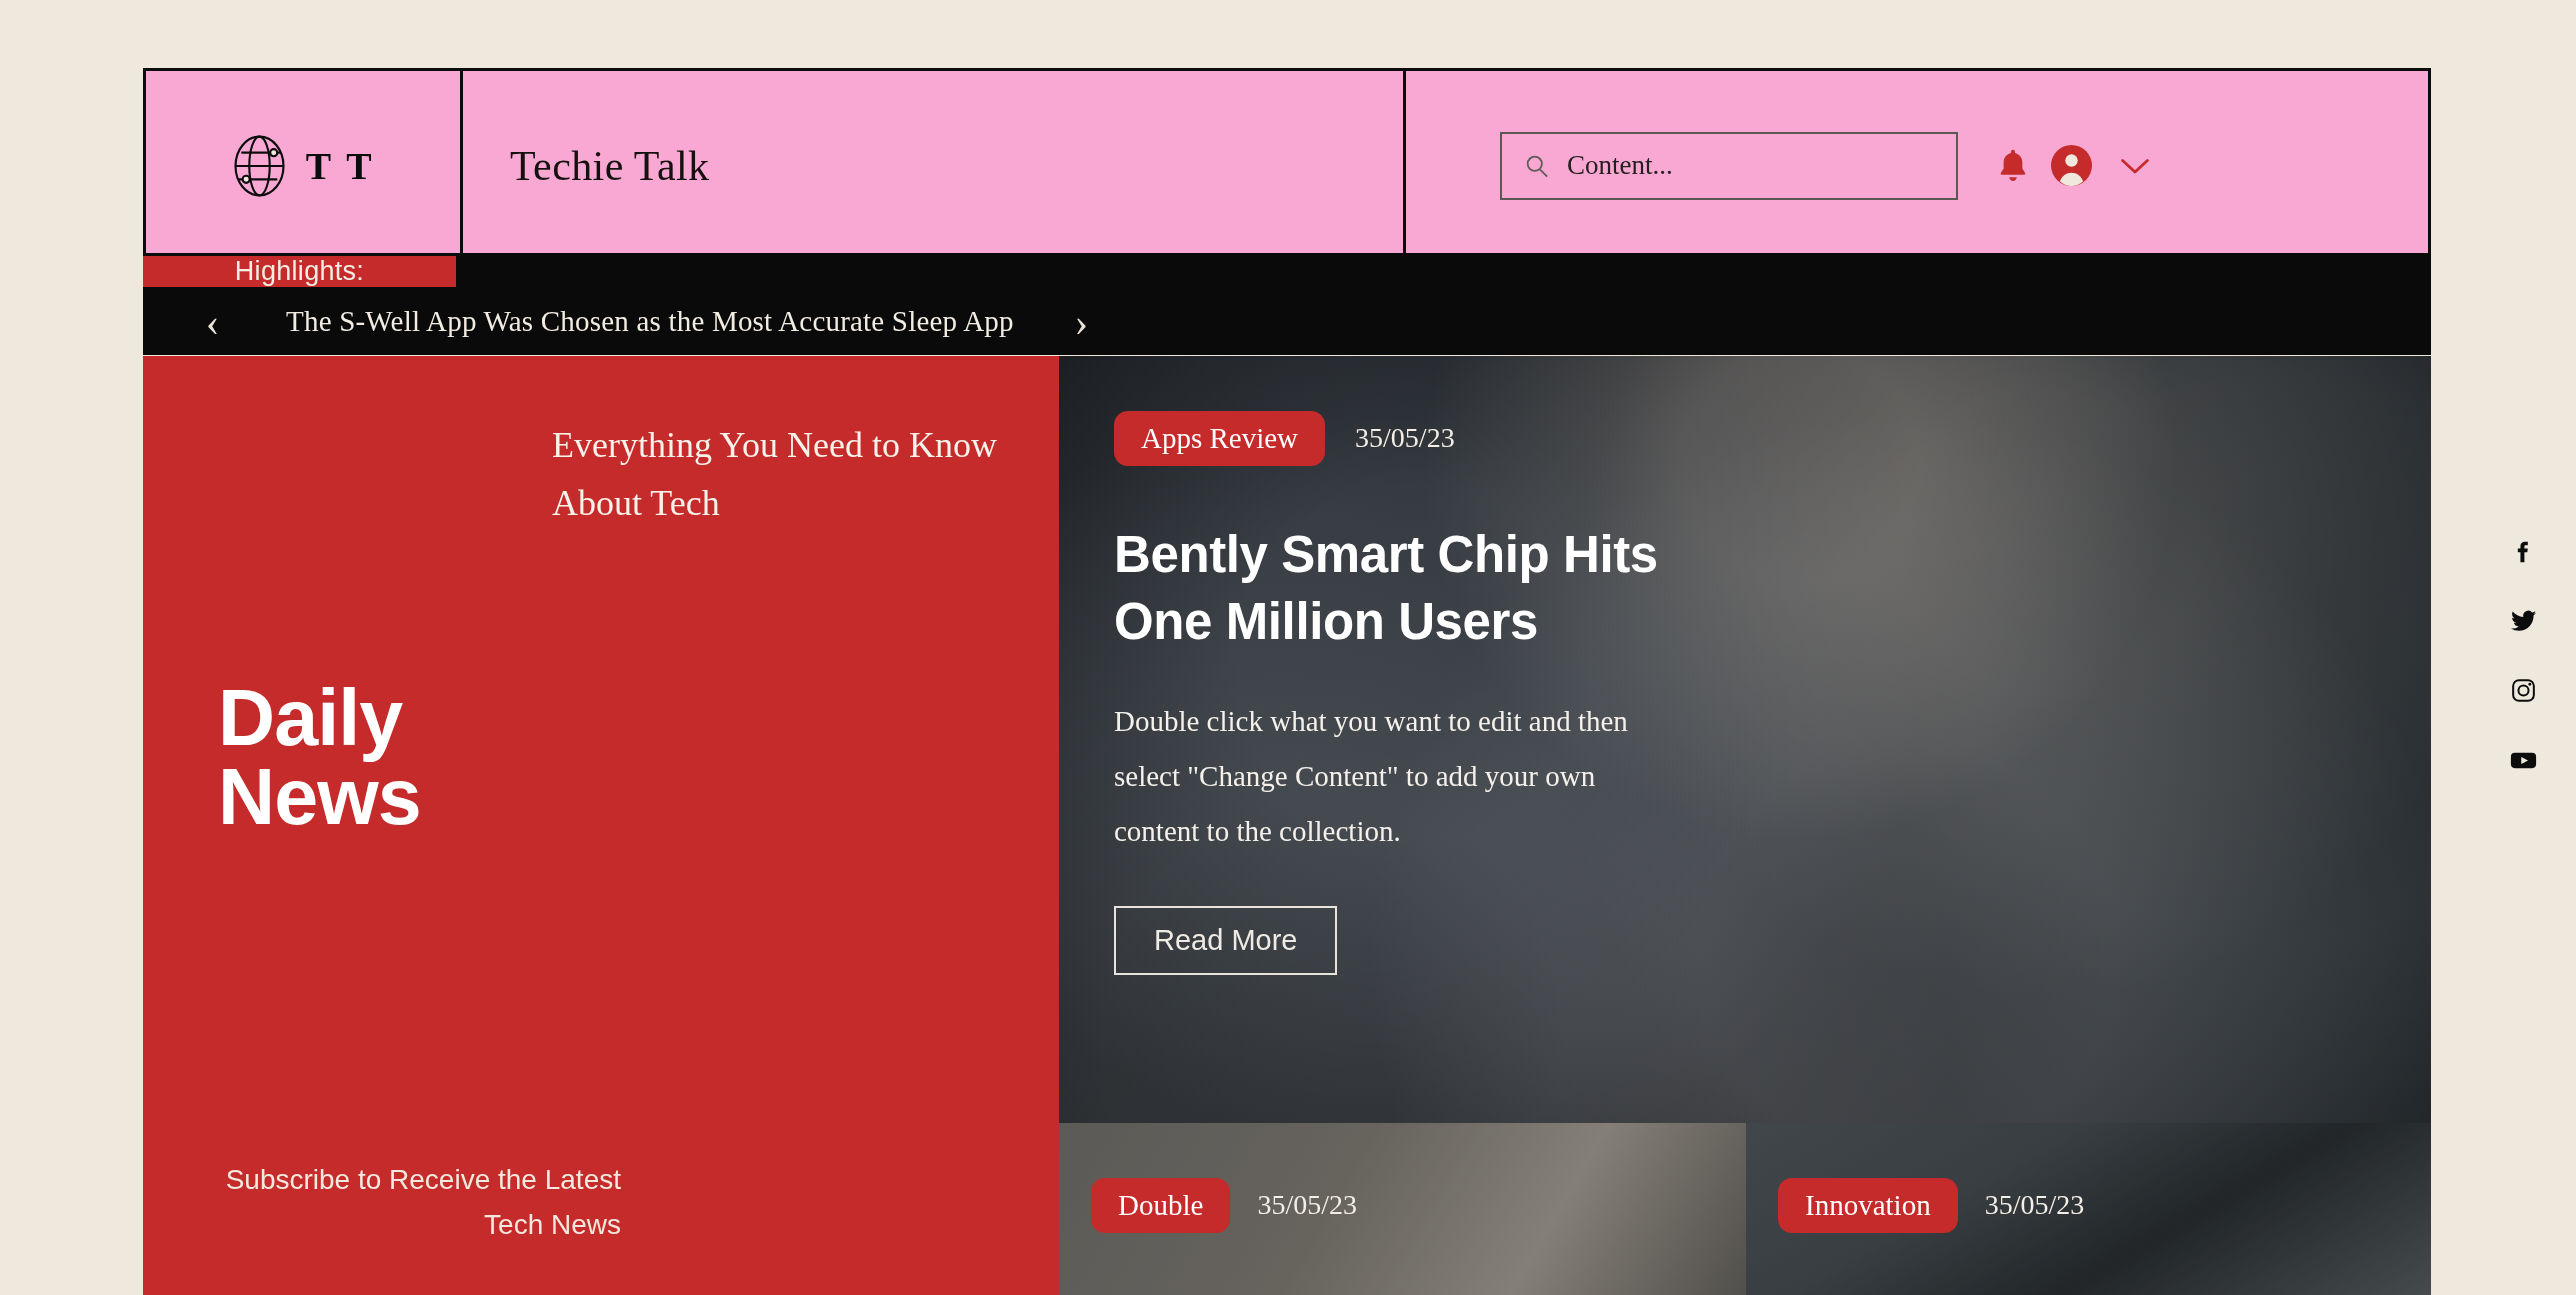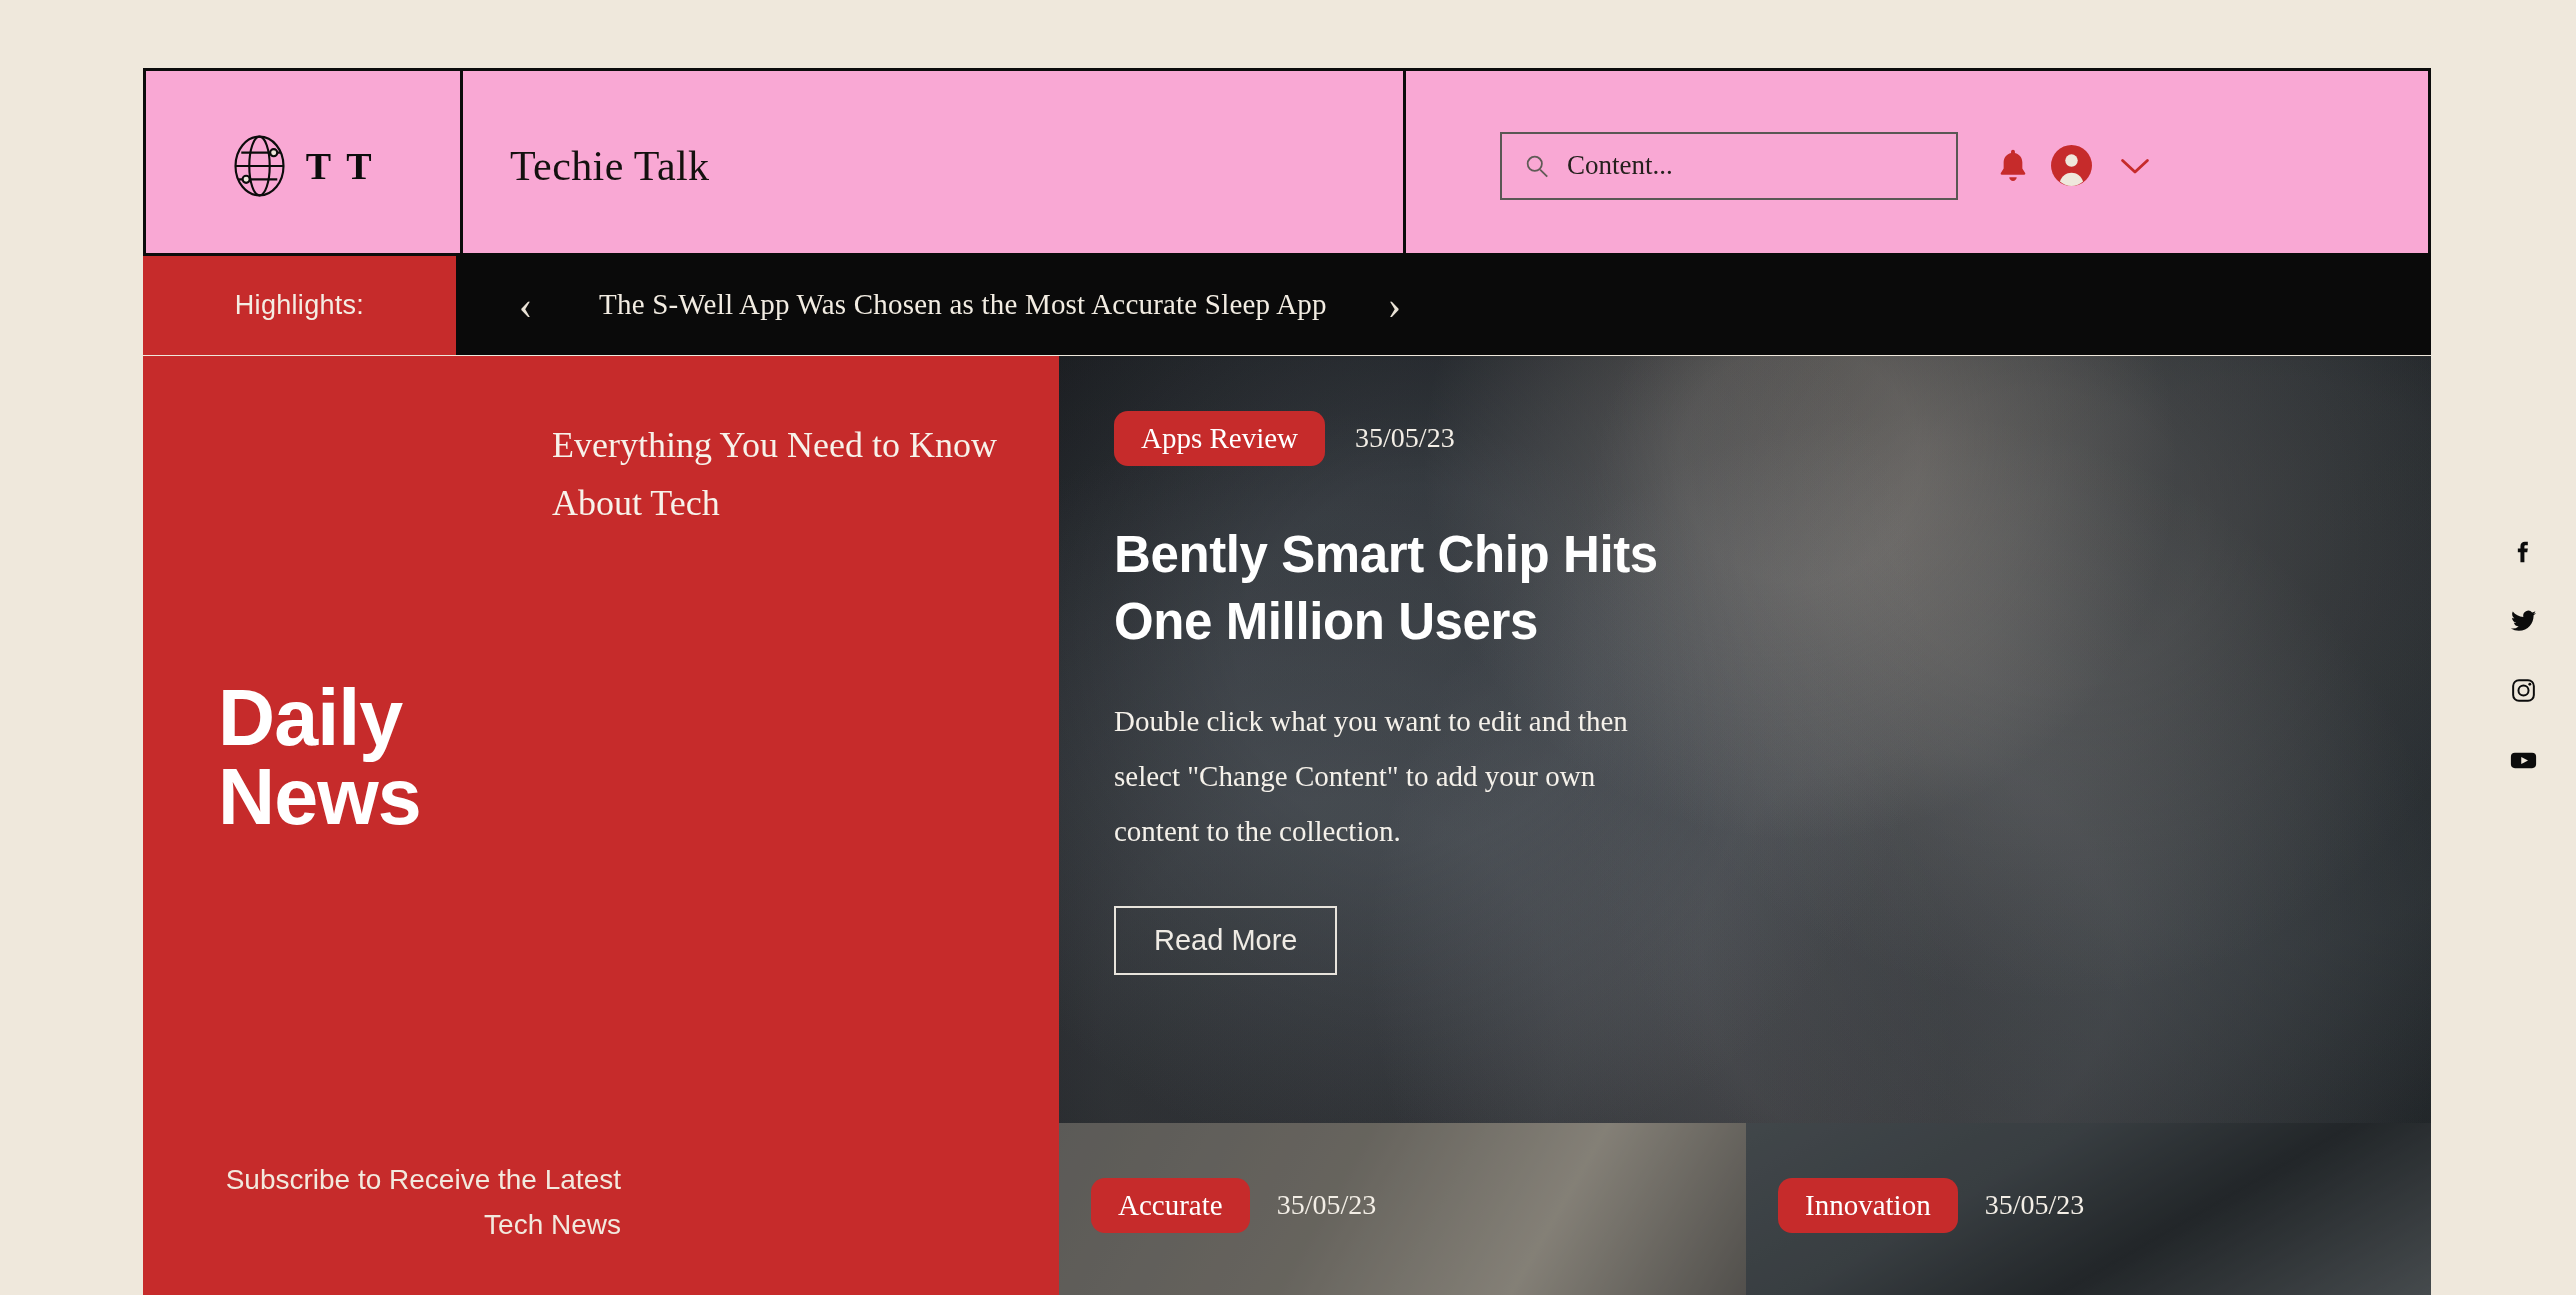--- a/index.html
+++ b/index.html
@@ -54,21 +54,21 @@
   .hdr-icons {
     display: flex; align-items: center; gap: 0; margin-left: 40px;
   }
   .bell-icon   { width: 30px; height: 36px; margin-right: 23px; cursor:pointer; }
   .avatar-icon { width: 41px; height: 41px; margin-right: 27px; cursor:pointer; }
   .chev-icon   { width: 32px; height: 19.7px; cursor:pointer; }
 
   
   #highlights {
     position: absolute; left:143px; top:253px; width:2288px; height:102px;
-    background:#0A0A0A; display:flex; align-items:stretch;
+    background:#0A0A0A; display:flex; align-items:stretch;flex-direction:column;
   }
   .hl-label {
     width: 313px; background:#C62B2B;
     display:flex; align-items:center; justify-content:center;
     border-top: 3.6px solid #0C0C0C;
   }
   .hl-label span {
     font-family:"Liberation Sans", sans-serif;
     font-weight:300; font-size:27px; color:#F4EDE3; letter-spacing:0.3px;
   }
@@ -282,21 +282,21 @@
           <div class="read-more">Read More</div>
         </div>
       </div>
 
       <div class="cards">
 
         <div class="card a">
           <div class="shade"></div>
           <div class="card-inner">
             <div class="meta-row">
-              <span class="tag">Accurate</span>
+              <span class="tag">Double</span>
               <span class="date">35/05/23</span>
             </div>
           </div>
         </div>
 
         <div class="card b">
           <div class="shade"></div>
           <div class="card-inner">
             <div class="meta-row">
               <span class="tag">Innovation</span>

